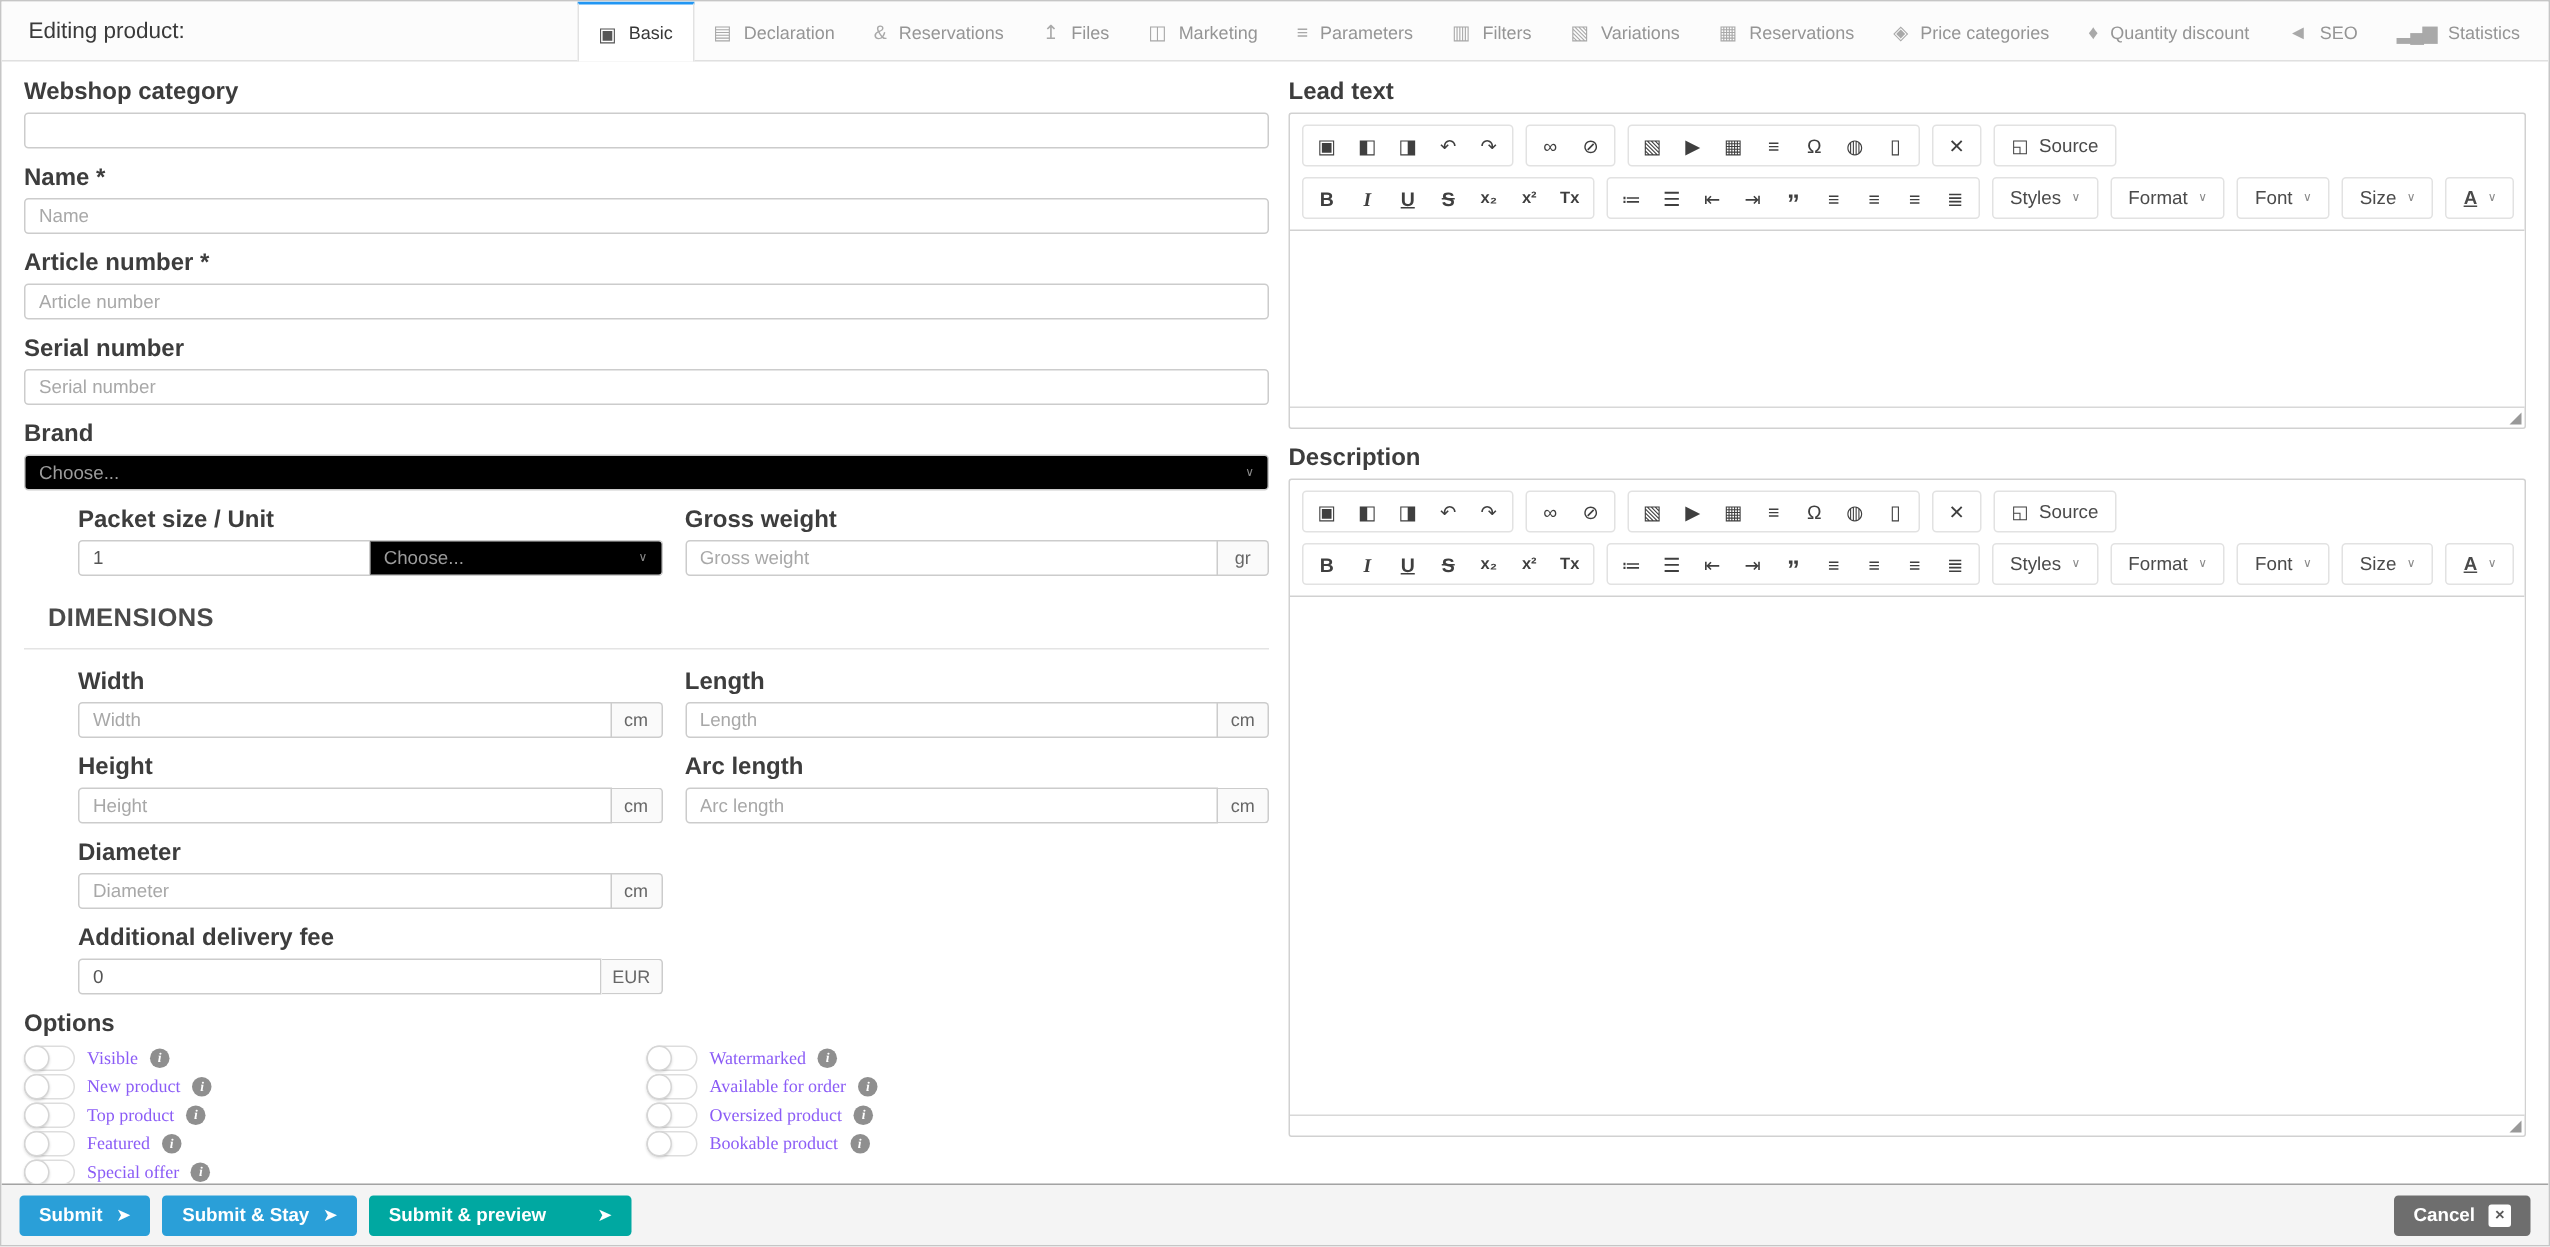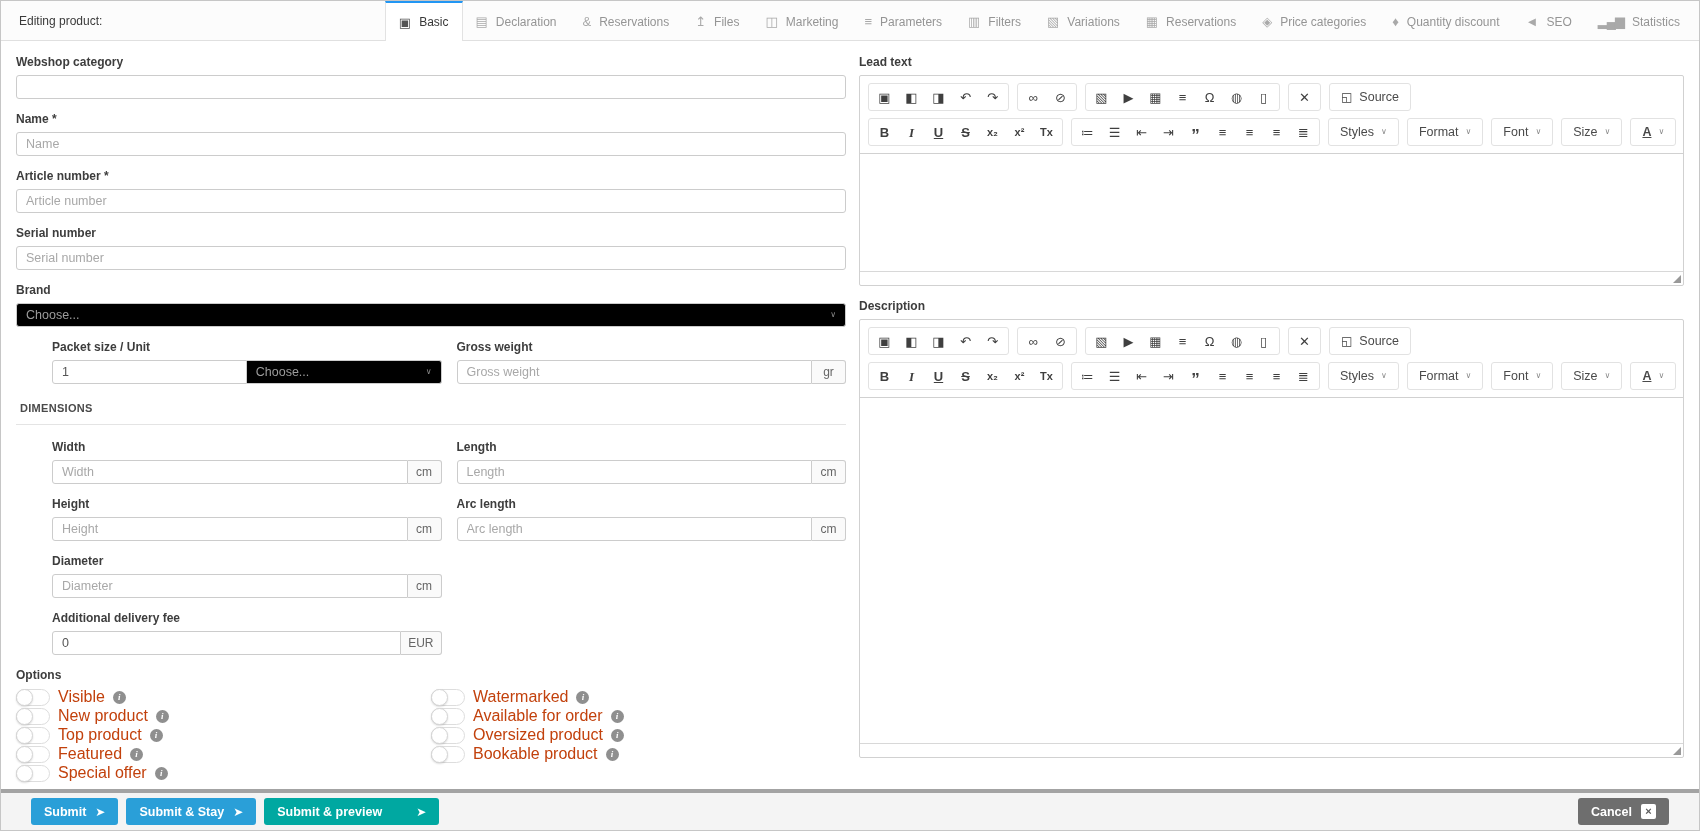--- a/index.html
+++ b/index.html
@@ -6,59 +6,59 @@
     --accent:#2196f3; --btn-blue:#2a9fd8; --btn-teal:#00a8a1; --btn-gray:#6e6e6e;
     --border:#cccccc; --soft:#e2e2e2; --txt:#3d3d3d; --ph:#a8a8a8;
   }
   *{box-sizing:border-box; margin:0; padding:0;}
   html,body{background:#e9e9e9;}
   body{font-family:"Liberation Sans","DejaVu Sans",sans-serif; color:var(--txt);}
   .page{width:1700px; height:831px; background:#fff; border:1px solid #c6c6c6; display:flex; flex-direction:column; overflow:hidden;}
 
   
   .topbar{height:40px; flex:none; background:#fcfcfc; border-bottom:1px solid #e0e0e0; display:flex; justify-content:space-between; align-items:stretch;}
-  .page-title{align-self:center; padding-left:18px; font-size:12px; color:#3a3a3a;}
+  .page-title{align-self:center; padding-left:18px; font-size:15px; color:#3a3a3a;}
   .tabs{display:flex; align-items:stretch; padding-right:6px;}
   .tab{display:flex; align-items:center; gap:8px; padding:0 13px; font-size:12px; color:#959595; border-top:2px solid transparent; cursor:pointer; white-space:nowrap;}
   .tab .tab-icon{font-size:13px; color:#a9a9a9; line-height:1;}
   .tab.active{background:#fff; border-top-color:var(--accent); border-left:1px solid var(--soft); border-right:1px solid var(--soft); color:#383838; margin-bottom:-1px;}
   .tab.active .tab-icon{color:#555;}
   .stats-glyph{letter-spacing:-1px; font-size:10px;}
 
   
   .content{flex:1; display:flex; gap:13px; padding:8px 15px 0 15px; overflow:hidden;}
   .col-left{width:830px; flex:none;}
   .col-right{flex:1; min-width:0;}
 
-  .f-label{font-size:12px; font-weight:700; color:#3d3d3d; line-height:14px; margin:13px 0 6px;}
+  .f-label{font-size:16px; font-weight:700; color:#3d3d3d; line-height:14px; margin:13px 0 6px;}
   .first-label{margin-top:6px;}
   .inp{width:100%; height:24px; border:1px solid var(--border); border-radius:3px; padding:0 9px; font-size:12.5px; color:#555; font-family:inherit; background:#fff; outline:none;}
   .inp::placeholder{color:var(--ph);}
   .select{height:24px; border:1px solid var(--border); border-radius:3px; padding:0 9px; display:flex; align-items:center; justify-content:space-between; background:#000000; cursor:pointer;}
   .sel-val{font-size:12.5px; color:#9c9c9c;}
   .chev{font-size:8px; color:#8a8a8a; line-height:1;}
 
   .row2{display:flex; gap:15px;margin-left:36px;}
   .half{flex:1; min-width:0;}
   .joined{display:flex;}
   .joined .inp{width:50%; border-radius:3px 0 0 3px;}
   .joined .select{width:50%; border-left:none; border-radius:0 3px 3px 0;}
   .addon-group{display:flex;}
   .addon-group .inp{flex:1; border-radius:3px 0 0 3px;}
   .addon{min-width:34px; padding:0 7px; border:1px solid var(--border); border-left:none; border-radius:0 3px 3px 0; background:#fafafa; color:#666; font-size:12px; display:flex; align-items:center; justify-content:center;}
 
-  .sec-label{font-size:11px; font-weight:700; color:#4a4a4a; letter-spacing:.3px; margin:18px 4px 10px;}
+  .sec-label{font-size:17px; font-weight:700; color:#4a4a4a; letter-spacing:.3px; margin:18px 16px 10px;}
   .sec-rule{border:none; border-top:1px solid #e4e4e4; margin:0 0 2px;}
 
   .options-cols{display:flex;}
   .opt-col{width:415px;}
   .opt-row{height:18px; display:flex; align-items:center; gap:8px; margin-bottom:1px;}
   .toggle{width:34px; height:17px; flex:none; border:1px solid #ddd; border-radius:9px; background:#fff; position:relative; cursor:pointer;}
   .knob{position:absolute; left:-1px; top:-1px; width:17px; height:17px; border:1px solid #d5d5d5; border-radius:50%; background:#fff; box-shadow:0 1px 2px rgba(0,0,0,.15);}
-  .opt-label{font-size:16px; color:#c2410c;}
+  .opt-label{font-size:12px; color:#8b5cf6;font-family:Liberation Serif, serif;}
   .info{width:13px; height:13px; flex:none; border-radius:50%; background:#8f8f8f; color:#fff; font-size:9px; font-weight:700; font-style:italic; display:flex; align-items:center; justify-content:center; font-family:"Liberation Serif","DejaVu Serif",serif; cursor:pointer;}
 
   
   .editor{border:1px solid #d1d1d1; border-radius:2px; background:#fff;}
   .editor-toolbar{padding:7px 8px; display:flex; flex-direction:column; gap:7px;}
   .tb-row{display:flex; gap:8px; align-items:stretch;}
   .tb-group{display:flex; align-items:center; gap:2px; border:1px solid var(--soft); border-radius:3px; padding:2px 3px; background:#fff;}
   .tb-btn{width:25px; height:22px; display:flex; align-items:center; justify-content:center; font-size:13px; color:#3f3f3f; border-radius:2px; cursor:pointer; line-height:1;}
   .fb{font-weight:800;}
   .fi{font-style:italic; font-family:"Liberation Serif","DejaVu Serif",serif; font-weight:700;}
@@ -70,21 +70,21 @@
   .tb-source,.tb-drop{display:flex; align-items:center; gap:7px; border:1px solid var(--soft); border-radius:3px; padding:0 11px; font-size:12.5px; color:#4a4a4a; background:#fff; cursor:pointer; white-space:nowrap;}
   .src-ic{font-size:12px; color:#3f3f3f;}
   .color-a{text-decoration:underline; font-weight:700;}
   .ed-body{border-top:1px solid #d1d1d1; background:#fff;}
   .ed-lead{height:118px;}
   .ed-desc{height:346px;}
   .ed-footer{border-top:1px solid #d8d8d8; height:14px; display:flex; justify-content:flex-end; align-items:flex-end; padding:0 2px 2px 0;}
   .grip{width:0; height:0; border-style:solid; border-width:0 0 8px 8px; border-color:transparent transparent #999 transparent; cursor:nwse-resize;}
 
   
-  .bottombar{height:41px; flex:none; background:#f4f4f4; border-top:4px solid #a3a3a3; display:flex; align-items:center; justify-content:space-between; padding:0 30px;}
+  .bottombar{height:41px; flex:none; background:#f4f4f4; border-top:1px solid #a3a3a3; display:flex; align-items:center; justify-content:space-between; padding:0 12px;}
   .btn-group{display:flex; gap:8px;}
   .btn{height:27px; display:inline-flex; align-items:center; gap:9px; padding:0 13px; border:none; border-radius:3px; color:#fff; font-size:12.5px; font-weight:700; font-family:inherit; cursor:pointer;}
   .btn-submit,.btn-stay{background:var(--btn-blue);}
   .btn-preview{background:var(--btn-teal);gap:34px;}
   .btn-cancel{background:var(--btn-gray);}
   .send{font-size:12px; line-height:1;}
   .xbox{width:15px; height:15px; background:#fff; color:#5a5a5a; border-radius:2px; display:flex; align-items:center; justify-content:center; font-size:11px; font-weight:700; line-height:1;}
 </style>
 </head>
 <body>

